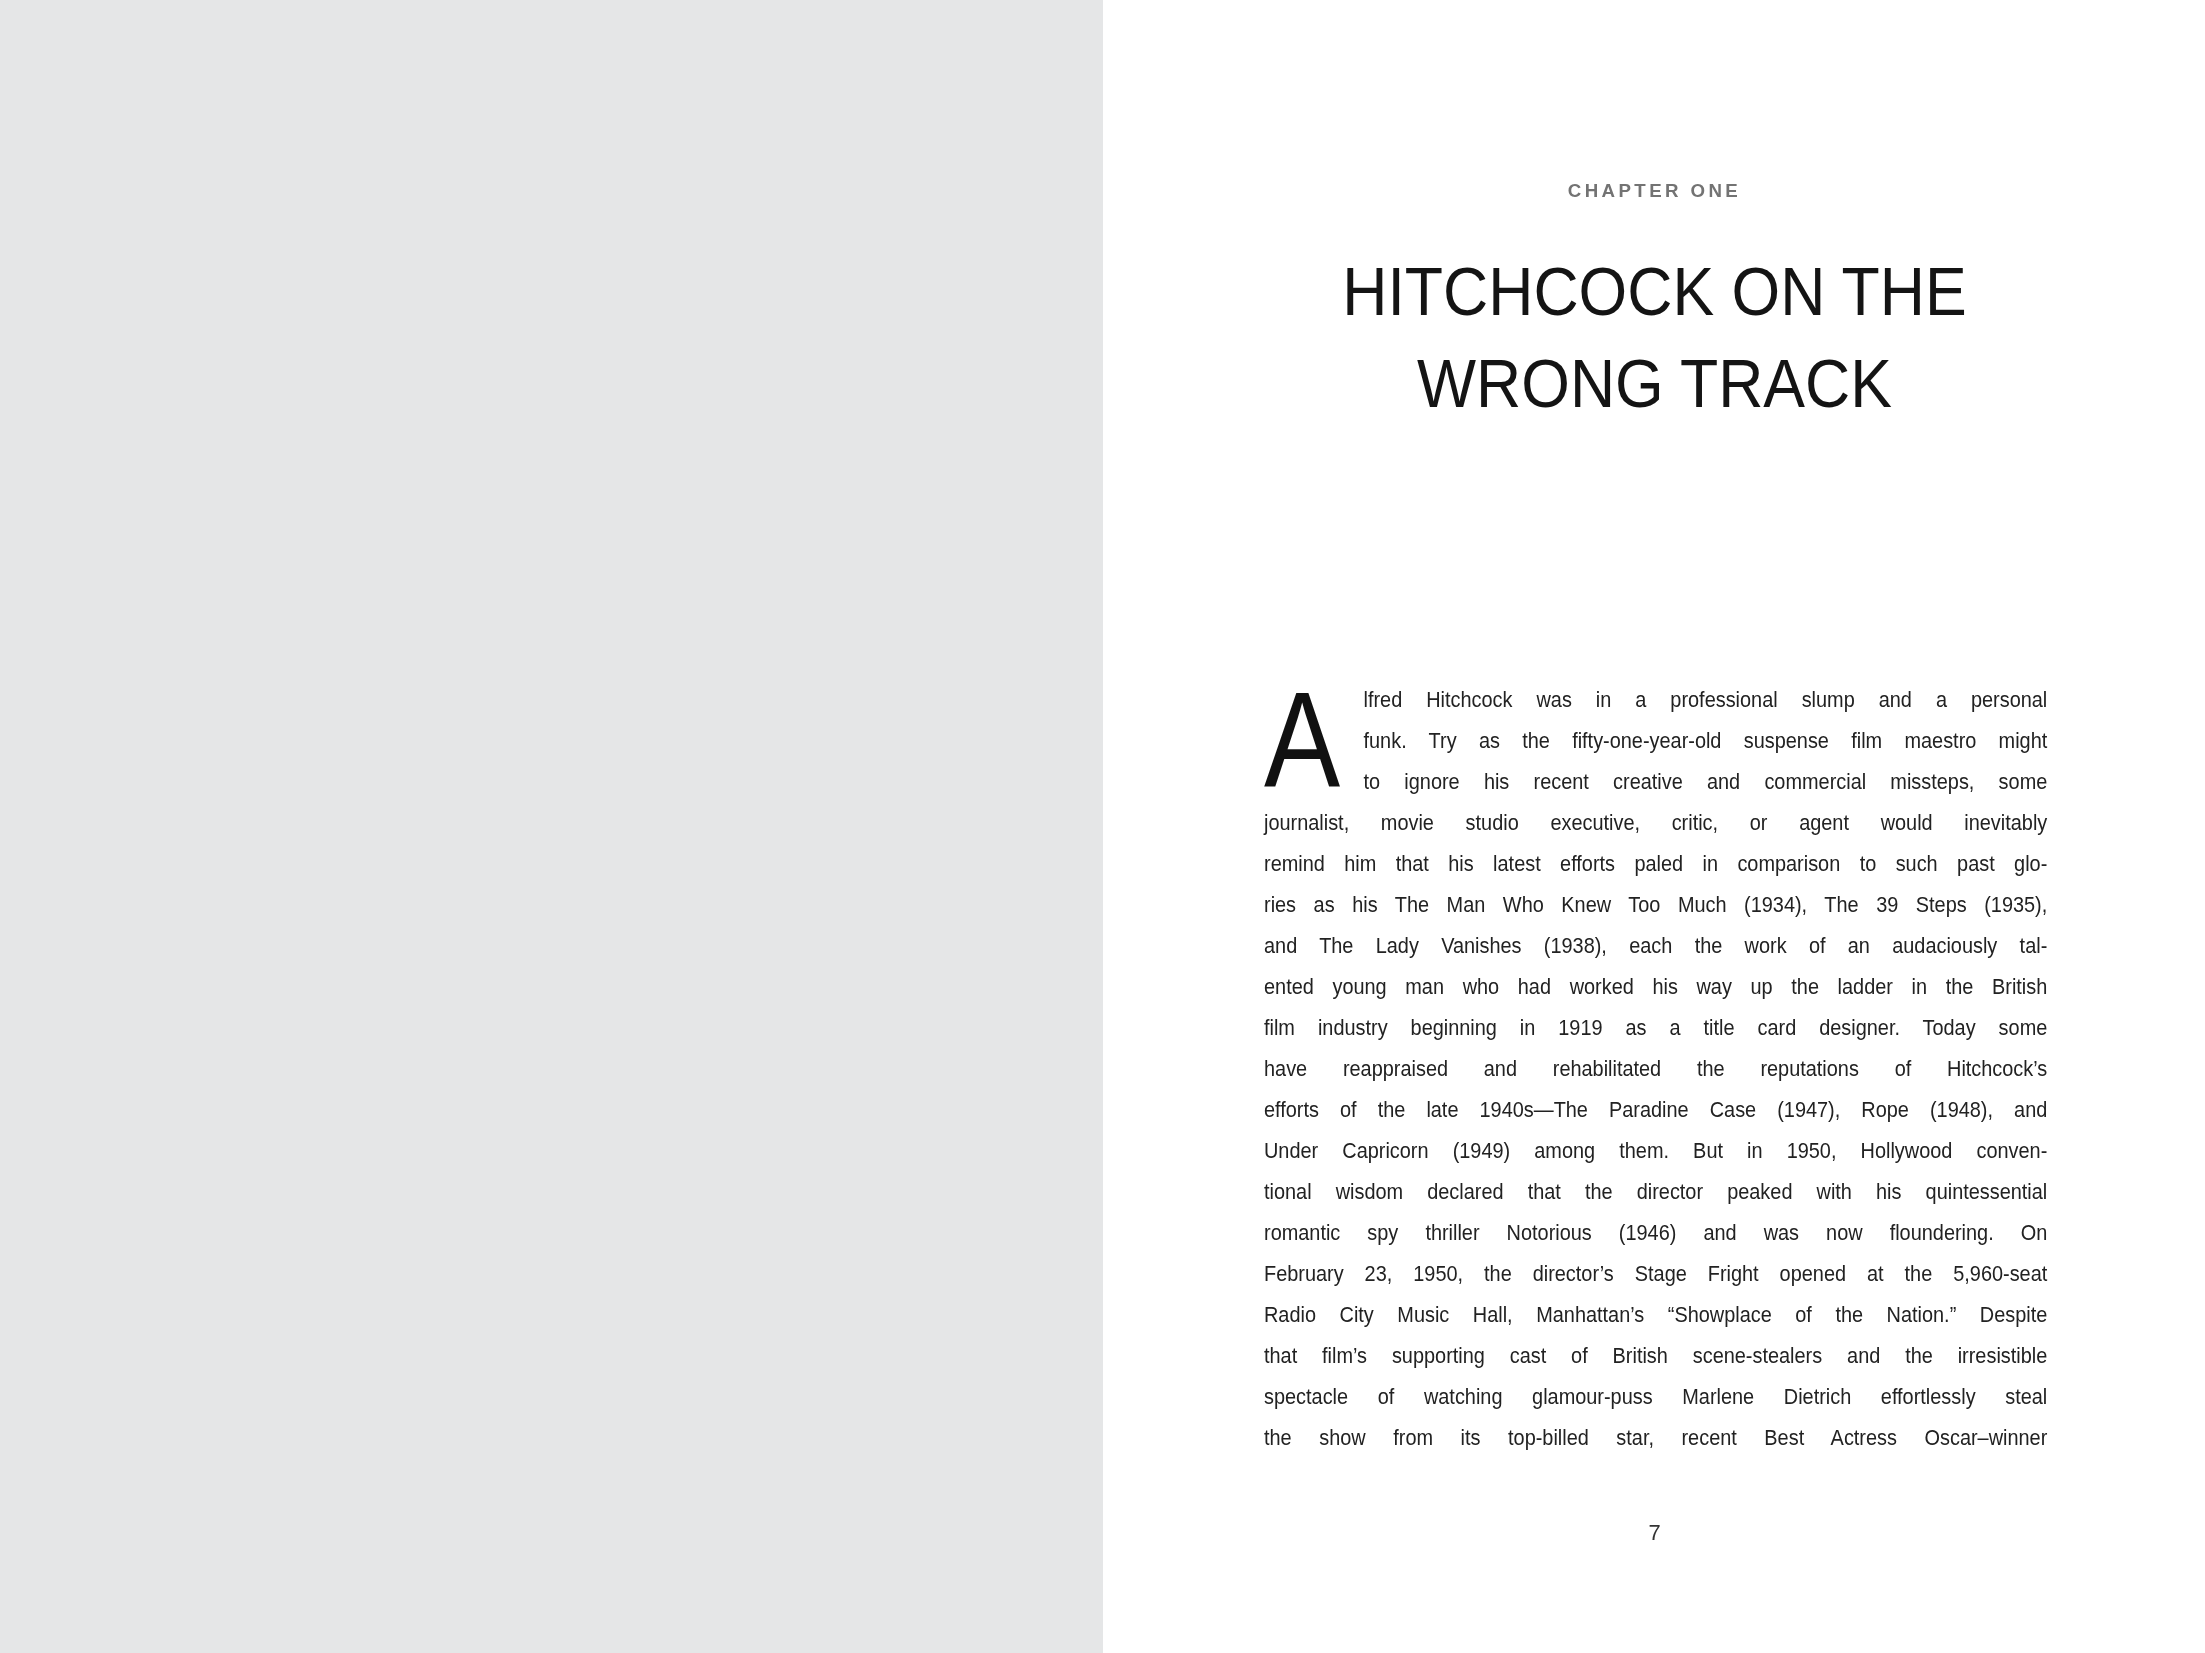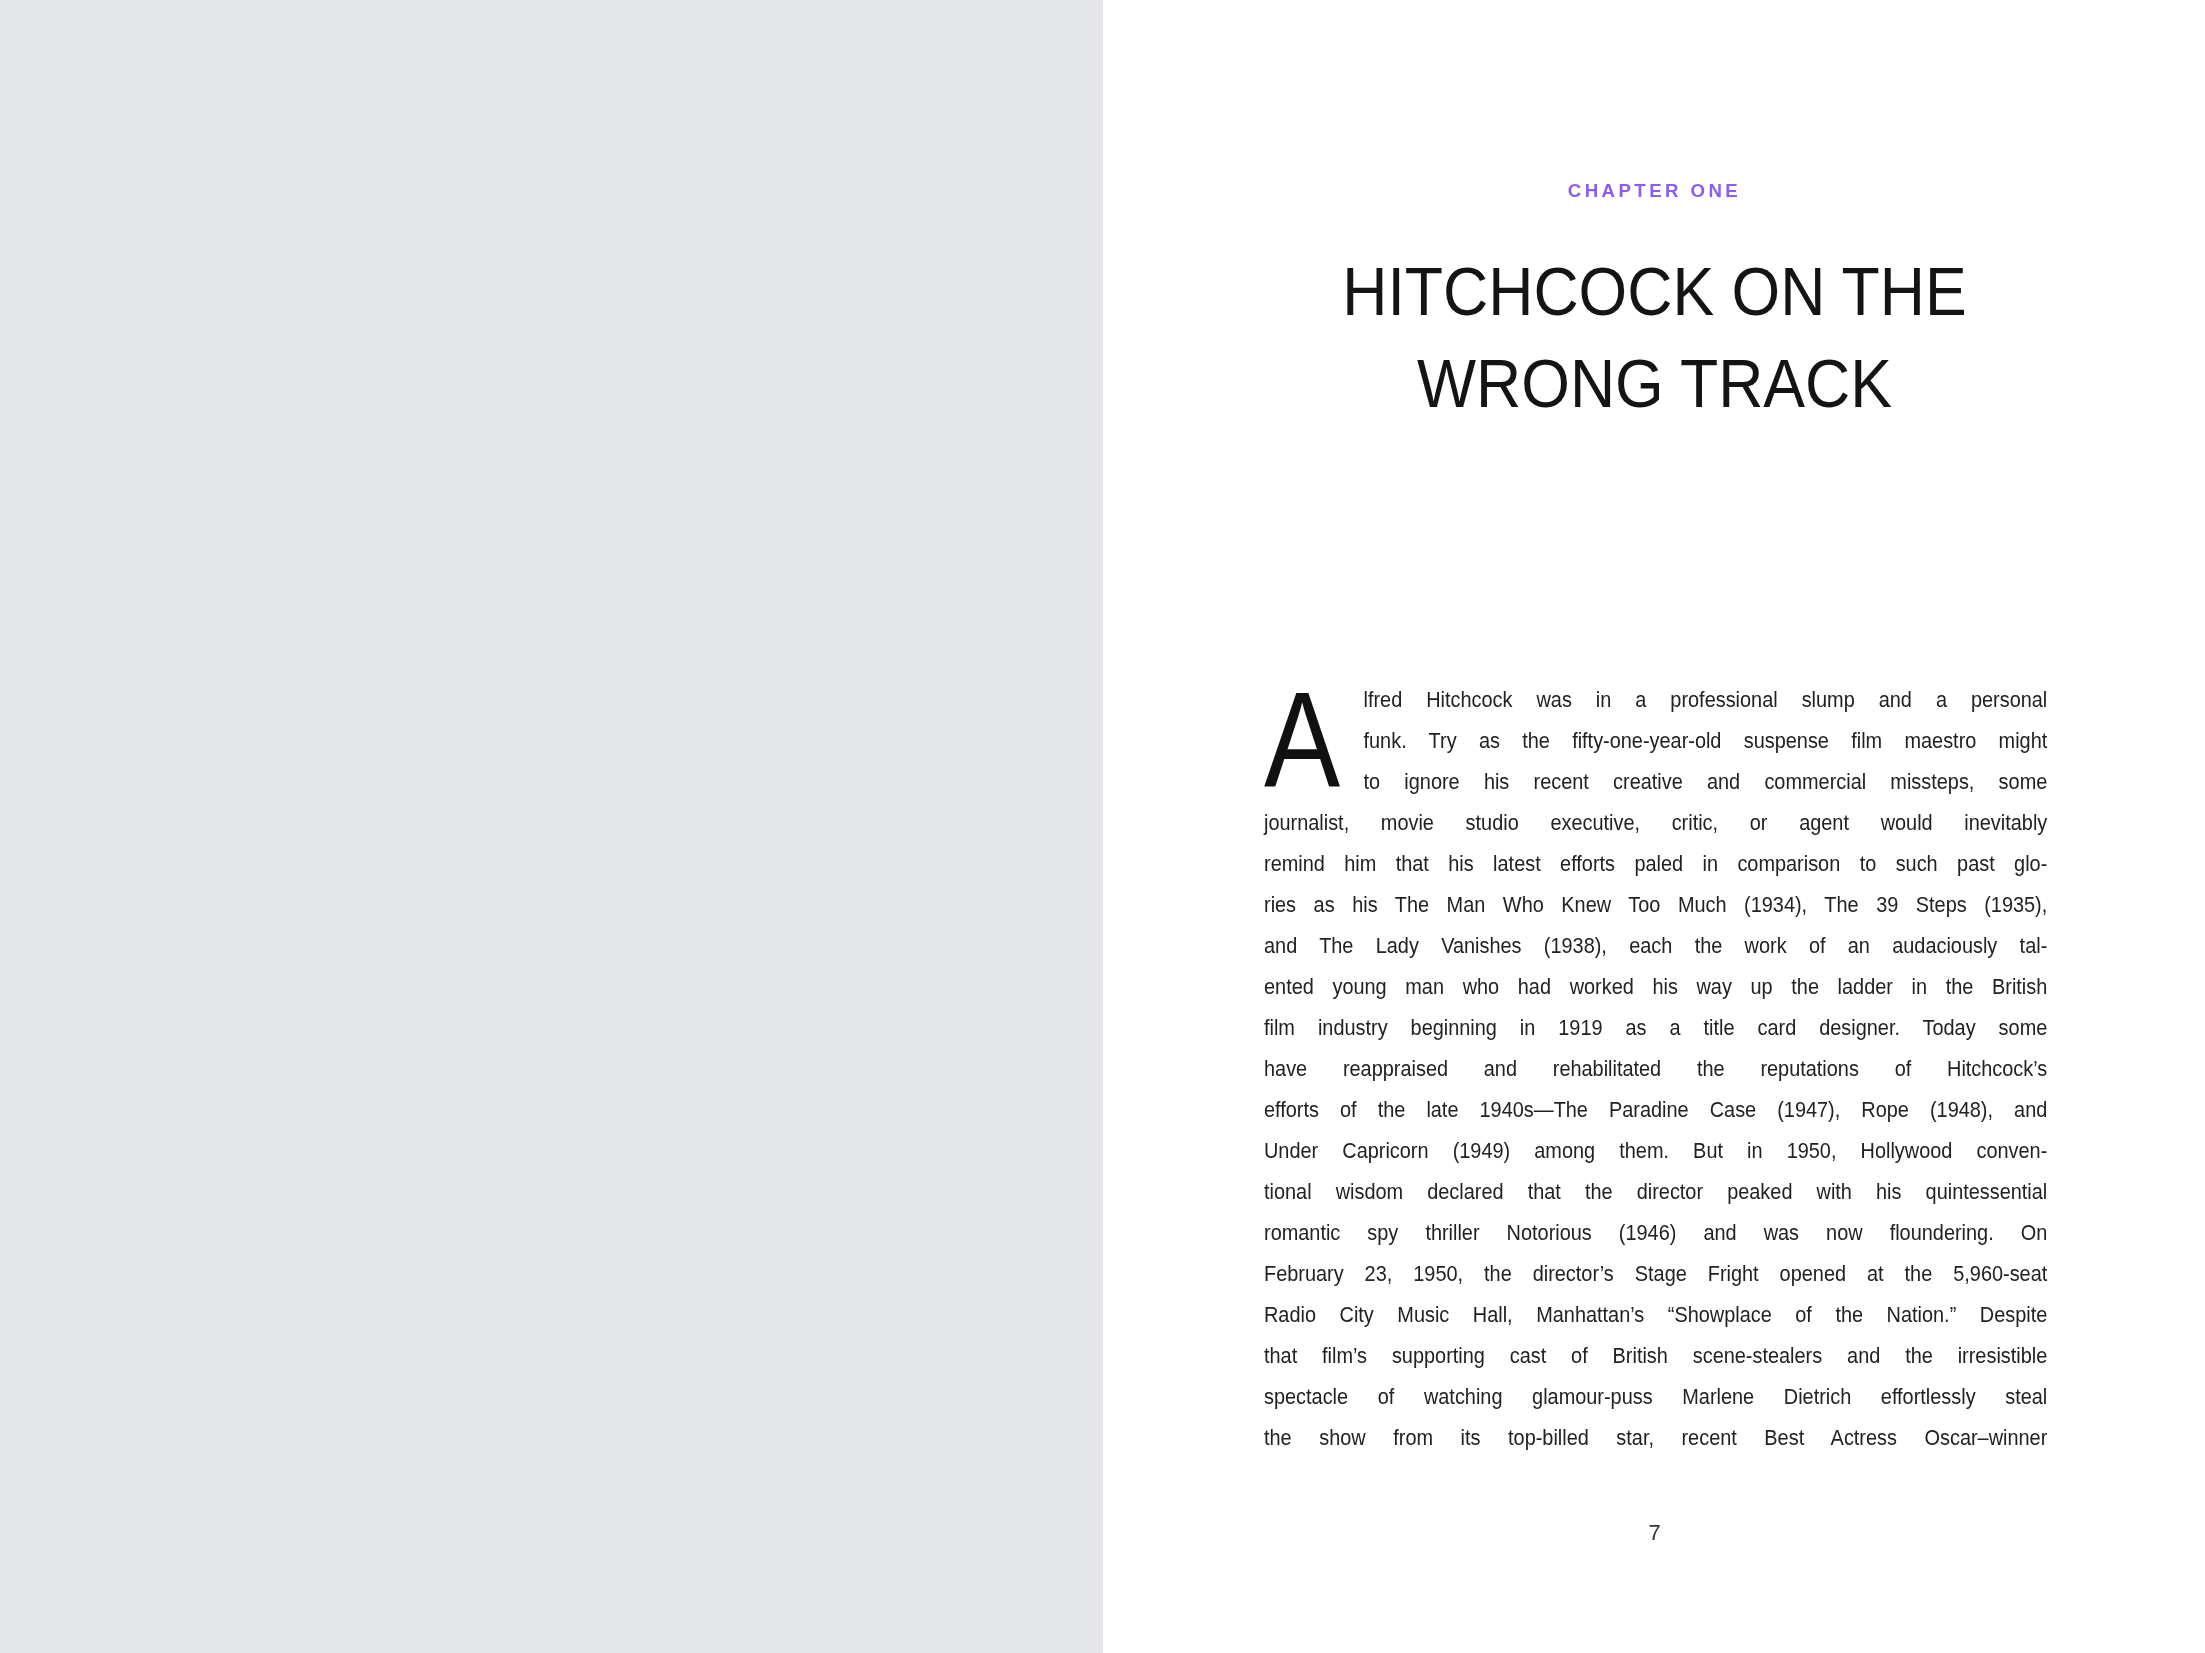--- a/index.html
+++ b/index.html
@@ -29,21 +29,21 @@
   }
   .kicker {
     position: absolute;
     left: 0; top: 179px;
     width: 1103px;
     text-align: center;
     font-size: 18.7px;
     line-height: 24px;
     font-weight: 700;
     letter-spacing: 3.4px;
-    color: #8b5cf6;
+    color: #737373;
   }
   .title {
     position: absolute;
     left: 0; top: 245px;
     width: 1103px;
     text-align: center;
     font-size: 68px;
     line-height: 92px;
     font-weight: 400;
     color: #141414;

